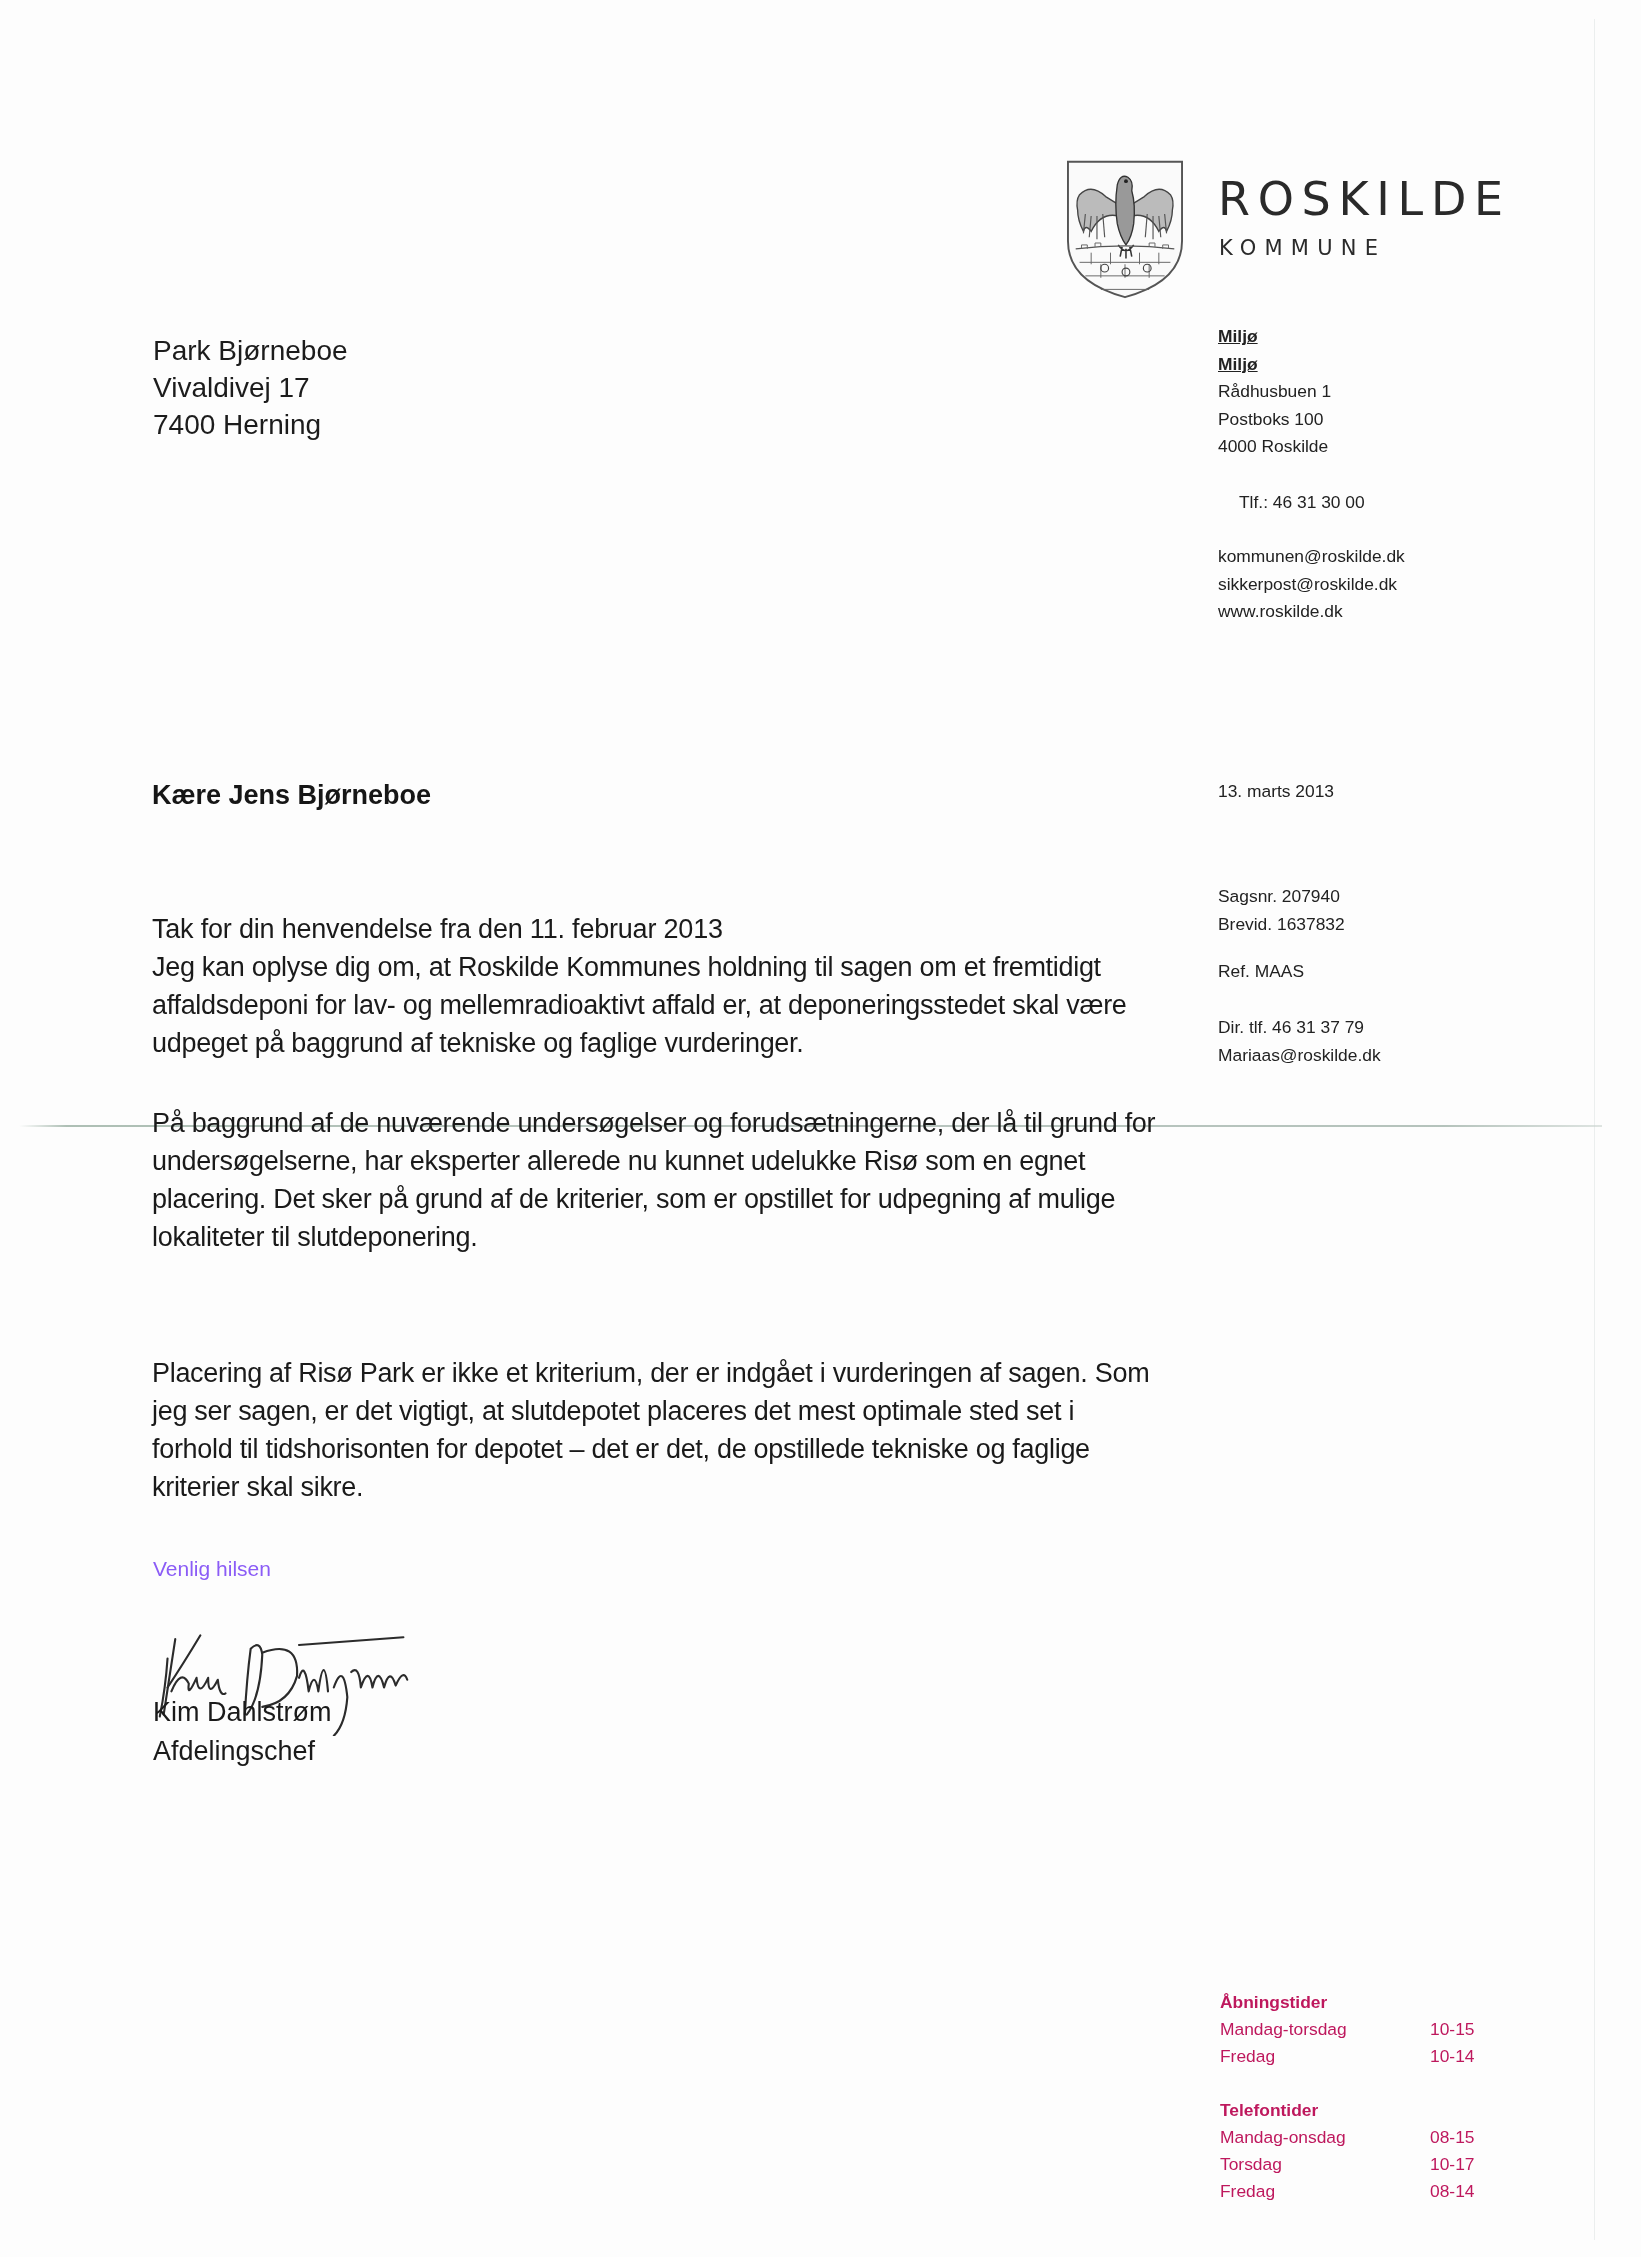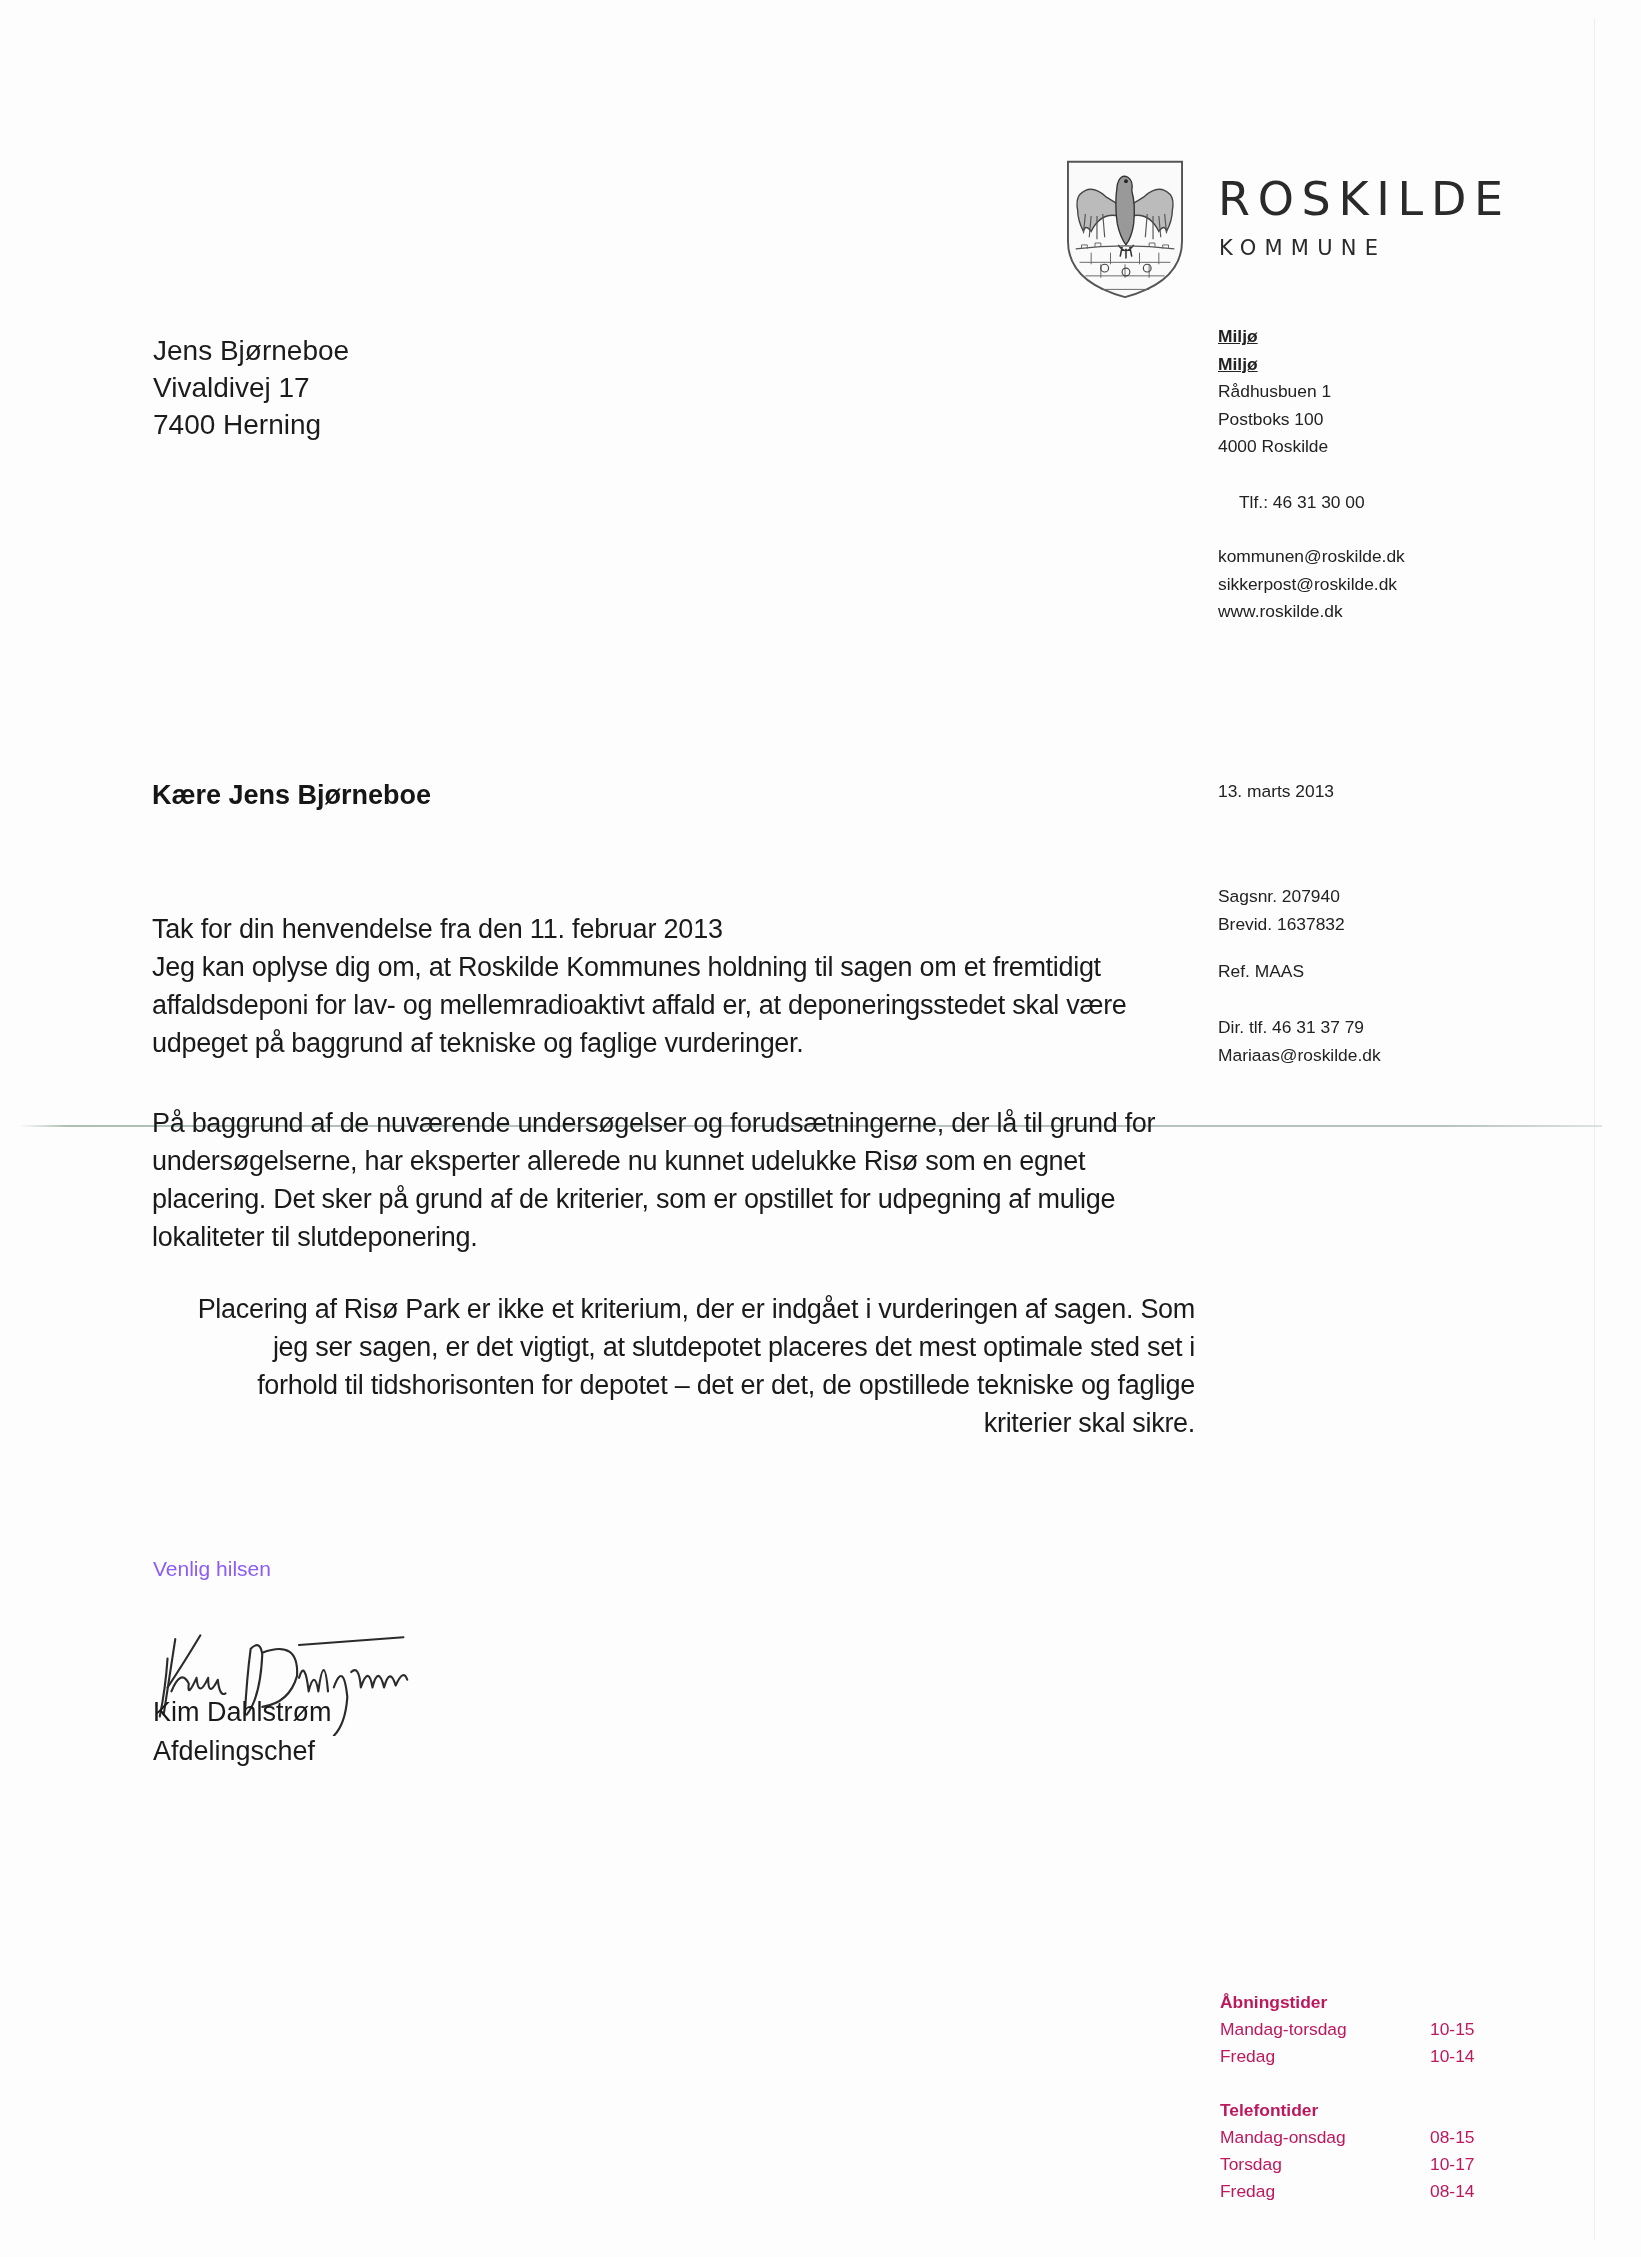--- a/index.html
+++ b/index.html
@@ -43,21 +43,21 @@
   #dir-block { top: 1014px; }
 
   
   #salutation { left: 152px; top: 780px; font-size: 27px; font-weight: bold; color: #161616; white-space: nowrap; text-align: center; }
   #subject { left: 152px; top: 914px; font-size: 27px; color: #1a1a1a; white-space: nowrap; letter-spacing: -0.2px; }
 
   .para { left: 152px; width: 1043px; font-size: 27px; line-height: 38px; color: #1a1a1a; letter-spacing: -0.3px; }
   .para div { white-space: nowrap; }
   #para1 { top: 948px; }
   #para2 { top: 1104px; }
-  #para3 { top: 1290px; text-align: right; }
+  #para3 { top: 1354px; }
 
   
   #fold-line {
     left: 19.3px; top: 1125px; width: 1583px; height: 1.9px;
     background: linear-gradient(90deg, rgba(150,170,160,0.0) 0%, rgba(140,165,150,0.7) 3%, rgba(140,160,150,0.6) 50%, rgba(150,170,160,0.7) 90%, rgba(150,170,160,0.3) 100%);
   }
   #right-edge { left: 1594px; top: 19.3px; width: 1px; height: 2221px; background: rgba(200,210,210,0.35); }
 
   
   #closing { left: 153px; top: 1557px; font-size: 21px; color: #8b5cf6; white-space: nowrap; }
@@ -113,21 +113,21 @@
       <circle cx="44" cy="116" r="4"></circle>
         <circle cx="66" cy="120" r="4"></circle>
         <circle cx="88" cy="116" r="4"></circle>
     </g>
   </svg>
   <div id="logo-name" class="abs">ROSKILDE</div>
   <div id="logo-sub" class="abs">KOMMUNE</div>
 </div>
 
 <div id="recipient" class="abs">
-  <div>Jens Bjørneboe</div>
+  <div>Park Bjørneboe</div>
   <div>Vivaldivej 17</div>
   <div>7400 Herning</div>
 </div>
 
 <div id="sender-block" class="abs side">
   <div class="b">Miljø</div>
   <div class="b">Miljø</div>
   <div>Rådhusbuen 1</div>
   <div>Postboks 100</div>
   <div>4000 Roskilde</div>

